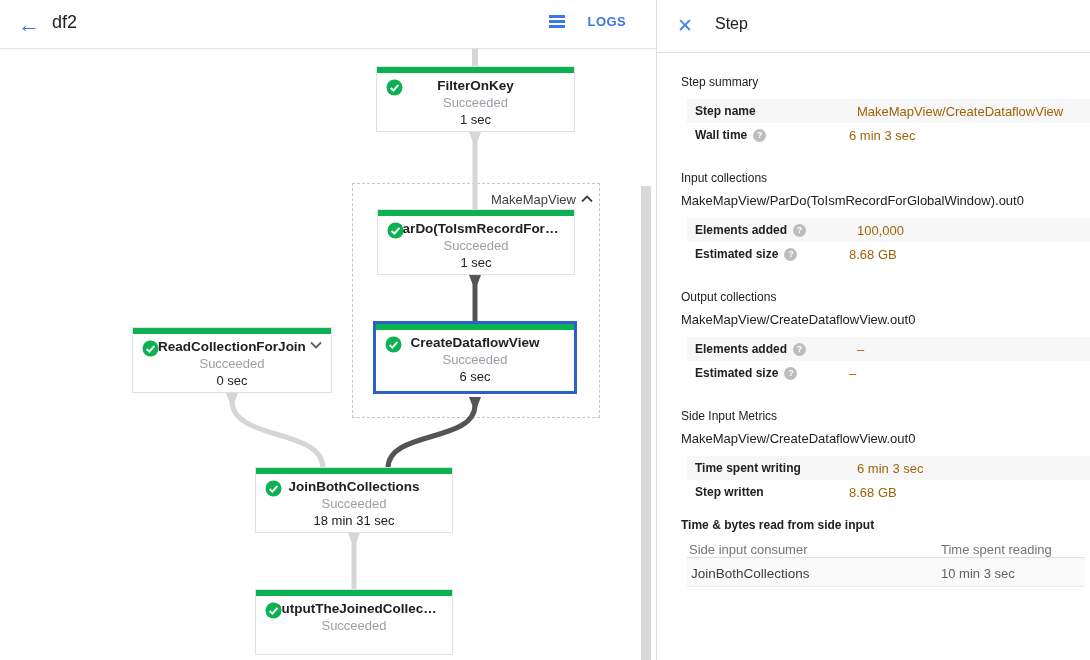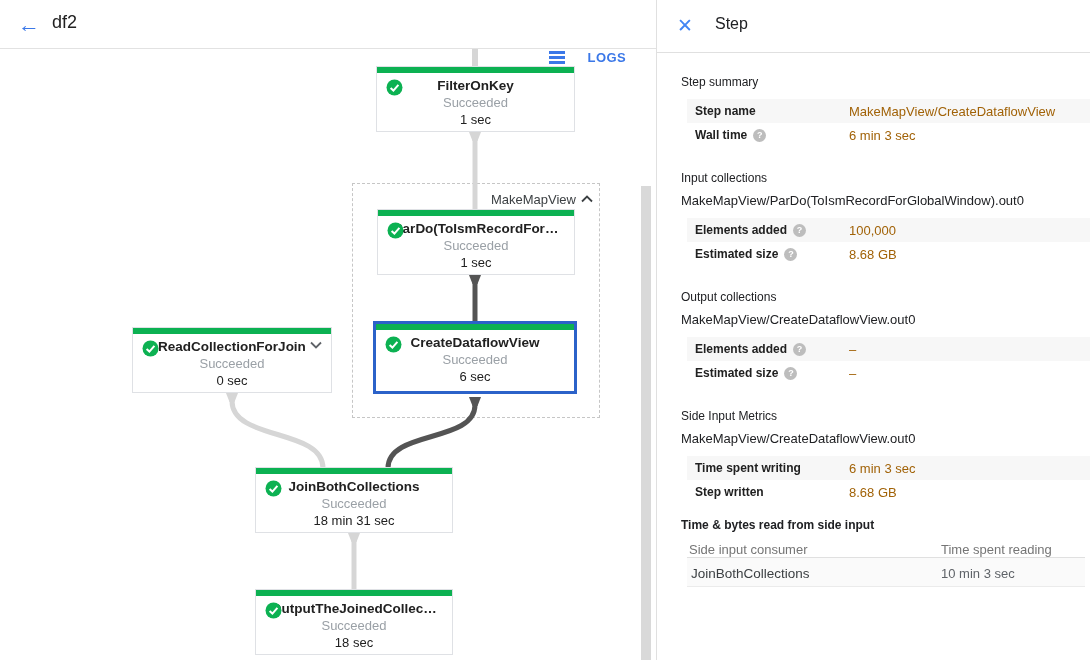--- a/index.html
+++ b/index.html
@@ -6,21 +6,21 @@
   html,body { width:1090px; height:660px; overflow:hidden; background:#fff;
               font-family:"Liberation Sans", sans-serif; }
   #app { position:relative; width:1090px; height:660px; background:#fff; }
 
   
   .toolbar { position:absolute; left:0; top:0; width:656px; height:49px;
              background:#fff; border-bottom:1px solid #e2e2e2; z-index:6; }
   .back-btn { position:absolute; left:16px; top:12px; width:26px; height:26px;
               color:#3b78e8; font-size:22px; line-height:26px; text-align:center; cursor:pointer; }
   .job-title { position:absolute; left:52px; top:12px; font-size:18px; color:#212121; }
-  .logs-btn { position:absolute; right:30px; top:14px; display:flex; align-items:center; gap:23px; cursor:pointer;margin-top:36px; }
+  .logs-btn { position:absolute; right:30px; top:14px; display:flex; align-items:center; gap:23px; cursor:pointer; }
   .logs-btn .label { color:#3b78e8; font-size:13px; font-weight:700; letter-spacing:.4px; }
 
   
   .graph { position:absolute; left:0; top:0; width:656px; height:660px; background:#fff; }
   .group-box { position:absolute; left:352px; top:183px; width:248px; height:235px;
                border:1px dashed #c6c6c6; z-index:0; }
   .group-header { position:absolute; left:352px; top:190px; width:248px; height:18px;
                   text-align:right; padding-right:24px; z-index:2; cursor:pointer; }
   .group-header .gname { font-size:13px; color:#3c4043; }
   .group-header svg { position:absolute; right:7px; top:5px; }
@@ -47,21 +47,21 @@
   .close-btn { position:absolute; left:16px; top:14px; width:24px; height:24px;
                color:#4285f4; font-size:19px; line-height:24px; text-align:center; cursor:pointer; }
   .panel-title { position:absolute; left:58px; top:15px; font-size:16px; color:#202124; }
 
   .panel-content { padding:22px 0 0 24px; }
   .section { margin-bottom:24px; }
   .section-heading { font-size:12px; color:#202124; margin-bottom:10px; }
   .collection-name { font-size:13px; color:#202124; margin:-2px 0 10px 0; }
   .rows { margin-left:6px; }
   .metric-row { display:flex; align-items:center; height:24px; padding-left:8px; font-size:13px; }
-  .metric-row.alt { background:#f7f7f7; }
+  .metric-row.alt { background:#f7f7f7;gap:8px; }
   .metric-row .lbl { width:154px; display:flex; align-items:center; gap:6px;
                      font-size:12px; font-weight:700; color:#212121; }
   .metric-row .val { color:#a16207; }
   .help { display:inline-block; width:13px; height:13px; border-radius:50%;
           background:#bdbdbd; color:#fff; font-size:9px; font-weight:700;
           text-align:center; line-height:13px; cursor:pointer; }
 
   .subtable-heading { font-size:12px; font-weight:700; color:#202124; margin:14px 0 0 0; }
   .side-table { margin-left:6px; width:398px; margin-top:2px; }
   .t-head, .t-row { display:grid; grid-template-columns:209px 119px 1fr; align-items:center;gap:45px; }
@@ -162,21 +162,20 @@
     </div>
 
     <div class="node" style="left:255px;top:589px;width:198px;height:66px;">
       <div class="bar"></div>
       <svg class="check" width="17" height="17" viewBox="0 0 17 17">
         <circle cx="8.5" cy="8.5" r="8" fill="#0cb152"></circle>
           <path d="M4.6,9 L7.4,11.6 L12.4,5.8" stroke="#fff" stroke-width="2" fill="none"></path>
       </svg>
       <div class="title">OutputTheJoinedCollec…</div>
       <div class="status">Succeeded</div>
-      <div class="time">18 sec</div>
     </div>
 
     <div class="vscroll"></div>
   </div>
 
   <div class="toolbar">
     <div class="back-btn">←</div>
     <div class="job-title">df2</div>
     <div class="logs-btn">
       <svg width="16" height="13" viewBox="0 0 16 13">

